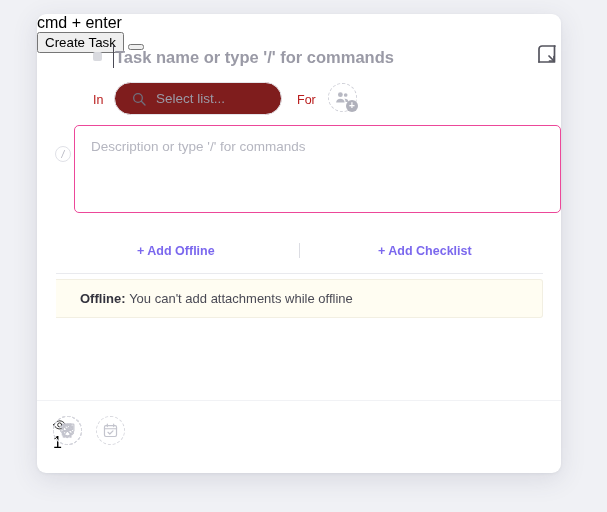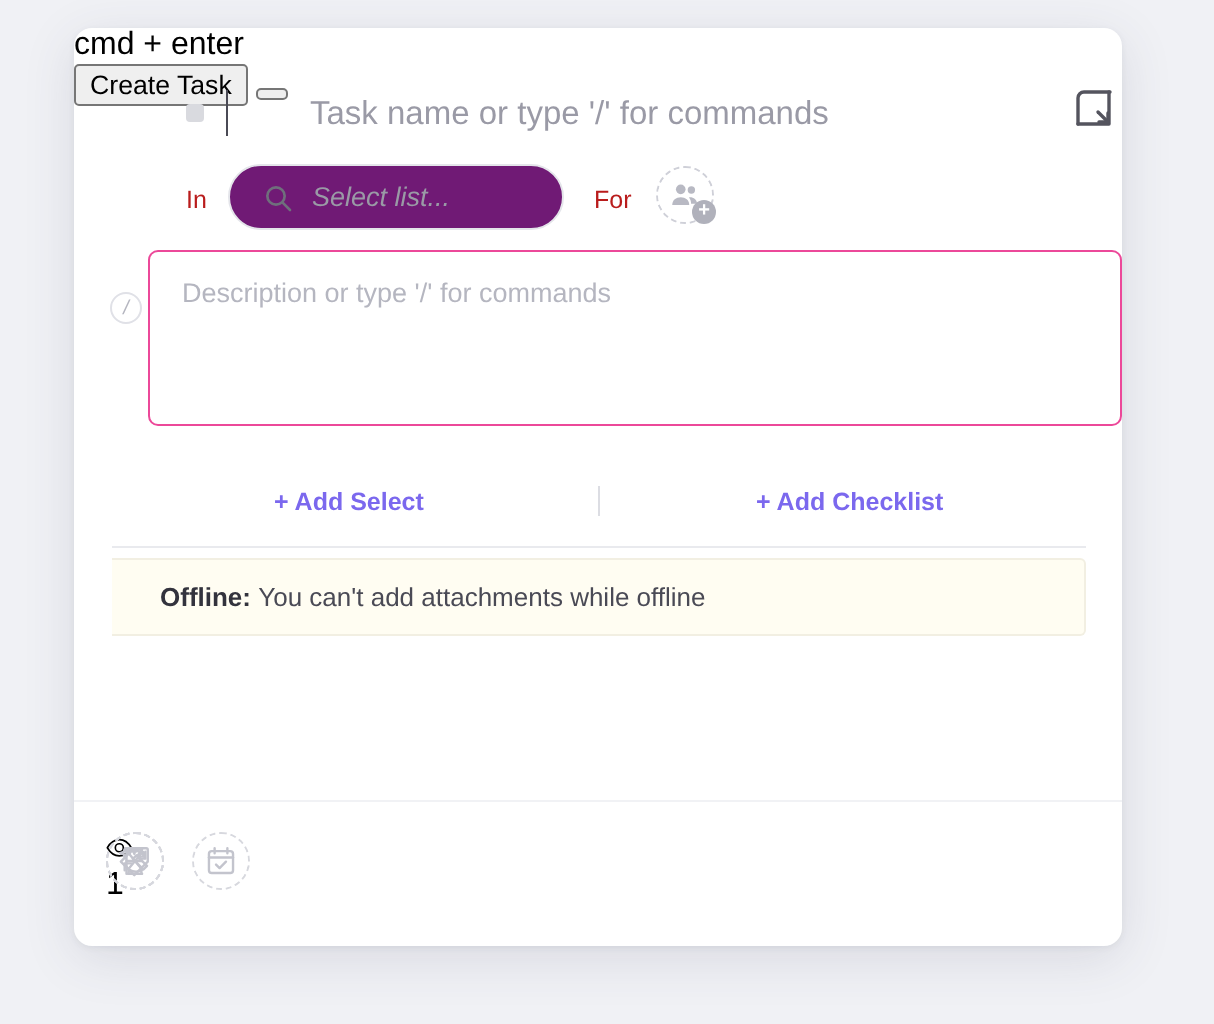--- a/index.html
+++ b/index.html
@@ -56,29 +56,28 @@
   }
   #task-title {
     position: absolute;
     left: 78px;
     top: 30px;
     width: 390px;
     height: 26px;
     line-height: 26px;
     font-size: 16.5px;
     color: #9a9aa6;
-    font-weight: 400;
+    font-weight: 700;
     white-space: nowrap;
     overflow: hidden;
     background: transparent;
     border: none;
     outline: none;
     padding: 0;
     font-family: "Liberation Sans", sans-serif;
-    margin-left: 40px;
   }
   .hdr-icon {
     position: absolute;
     top: 28px;
     width: 24px;
     height: 24px;
     cursor: pointer;
     color: #54545e;
   }
   #expand-icon { left: 498px; }
@@ -102,24 +101,23 @@
   #label-for { left: 260px; }
 
   #select-list-pill {
     position: absolute;
     left: 77px;
     top: 2px;
     width: 168px;
     height: 33px;
     border: 1px solid #e4e5ea;
     border-radius: 17px;
-    background: #701a75;
-    cursor: pointer;
-    box-sizing: border-box;
-    font-style: italic;
+    background: #7f1d1d;
+    cursor: pointer;
+    box-sizing: border-box;
   }
   #select-list-pill .search-ico {
     position: absolute;
     left: 16px;
     top: 8px;
     width: 16px;
     height: 16px;
     color: #6f6f7c;
   }
   #select-list-text {
@@ -478,21 +476,21 @@
       <span id="assignee-plus">+</span>
     </div>
   </div>
 
   <div id="desc-wrap">
     <div id="slash-badge">/</div>
     <textarea id="description-input" placeholder="Description or type '/' for commands" style=""></textarea>
   </div>
 
   <div id="add-row">
-    <div class="add-link" id="add-subtask-link">+ Add Select</div>
+    <div class="add-link" id="add-subtask-link">+ Add Offline</div>
     <div id="add-divider"></div>
     <div class="add-link" id="add-checklist-link">+ Add Checklist</div>
   </div>
 
   <div id="offline-bar"></div>
   <div id="offline-banner">
     <div id="offline-text">
       <b>Offline:</b><span>&nbsp;</span><span>You can't add attachments while offline</span>
     </div>
   </div>

